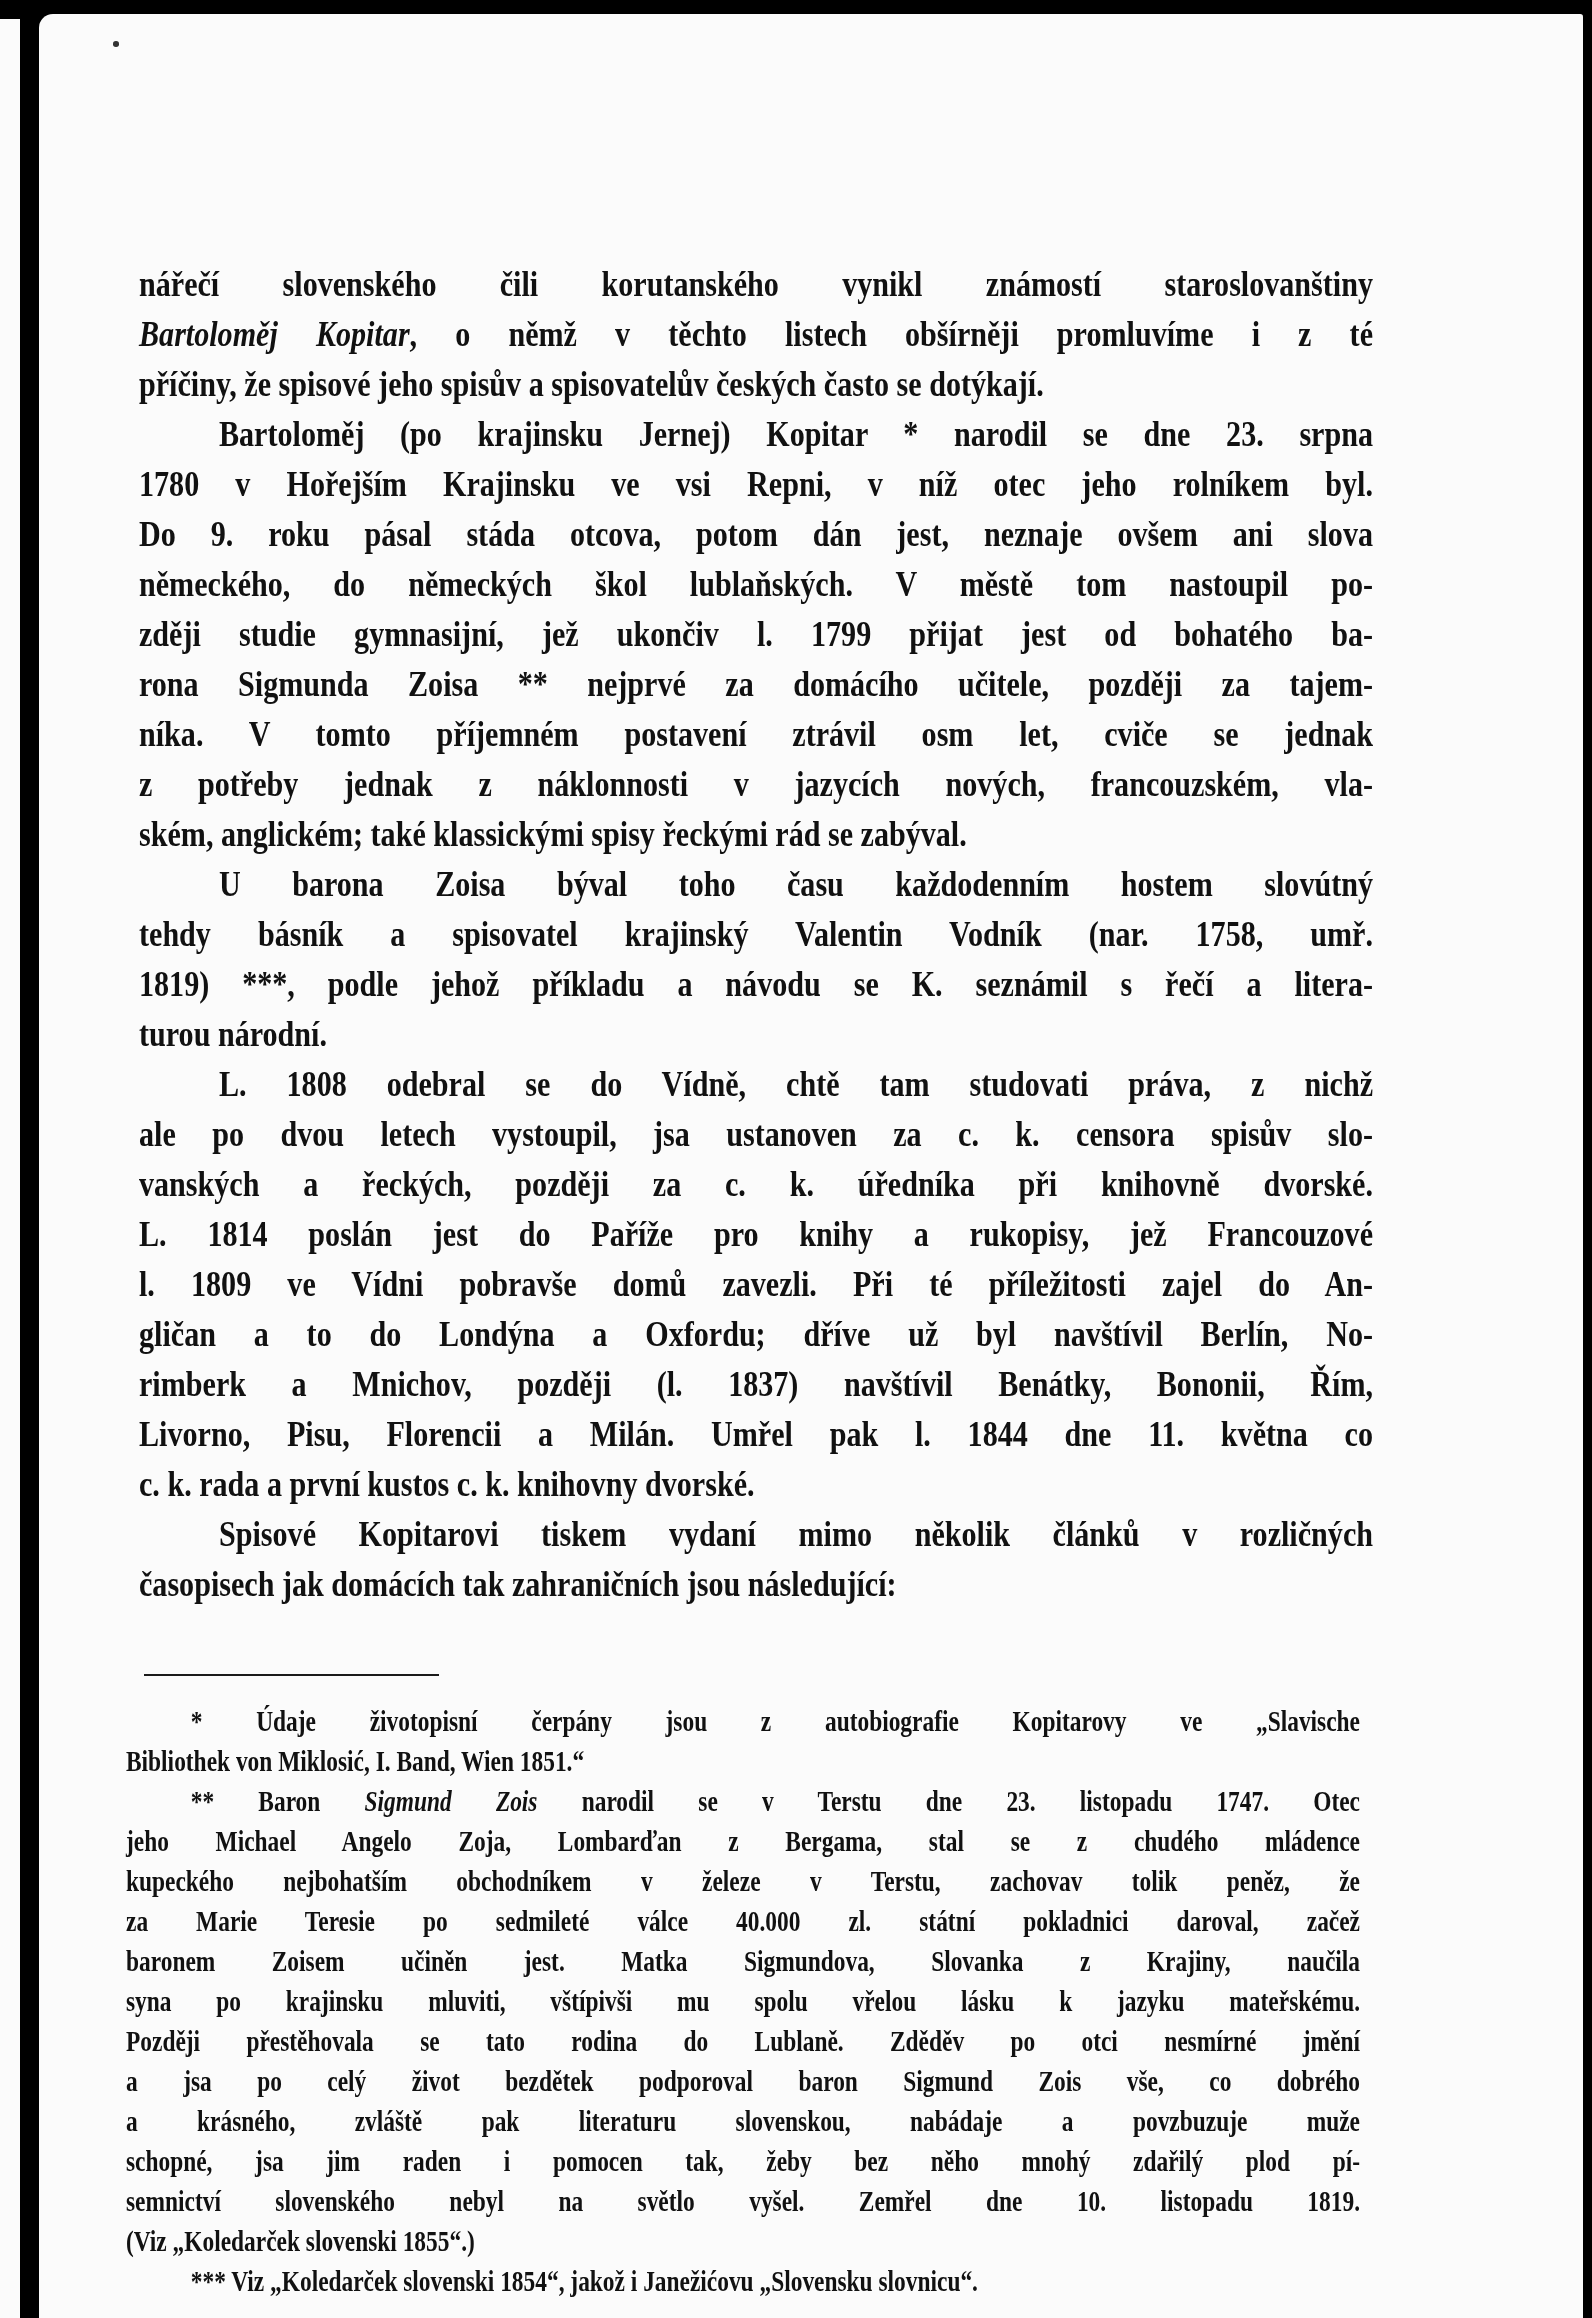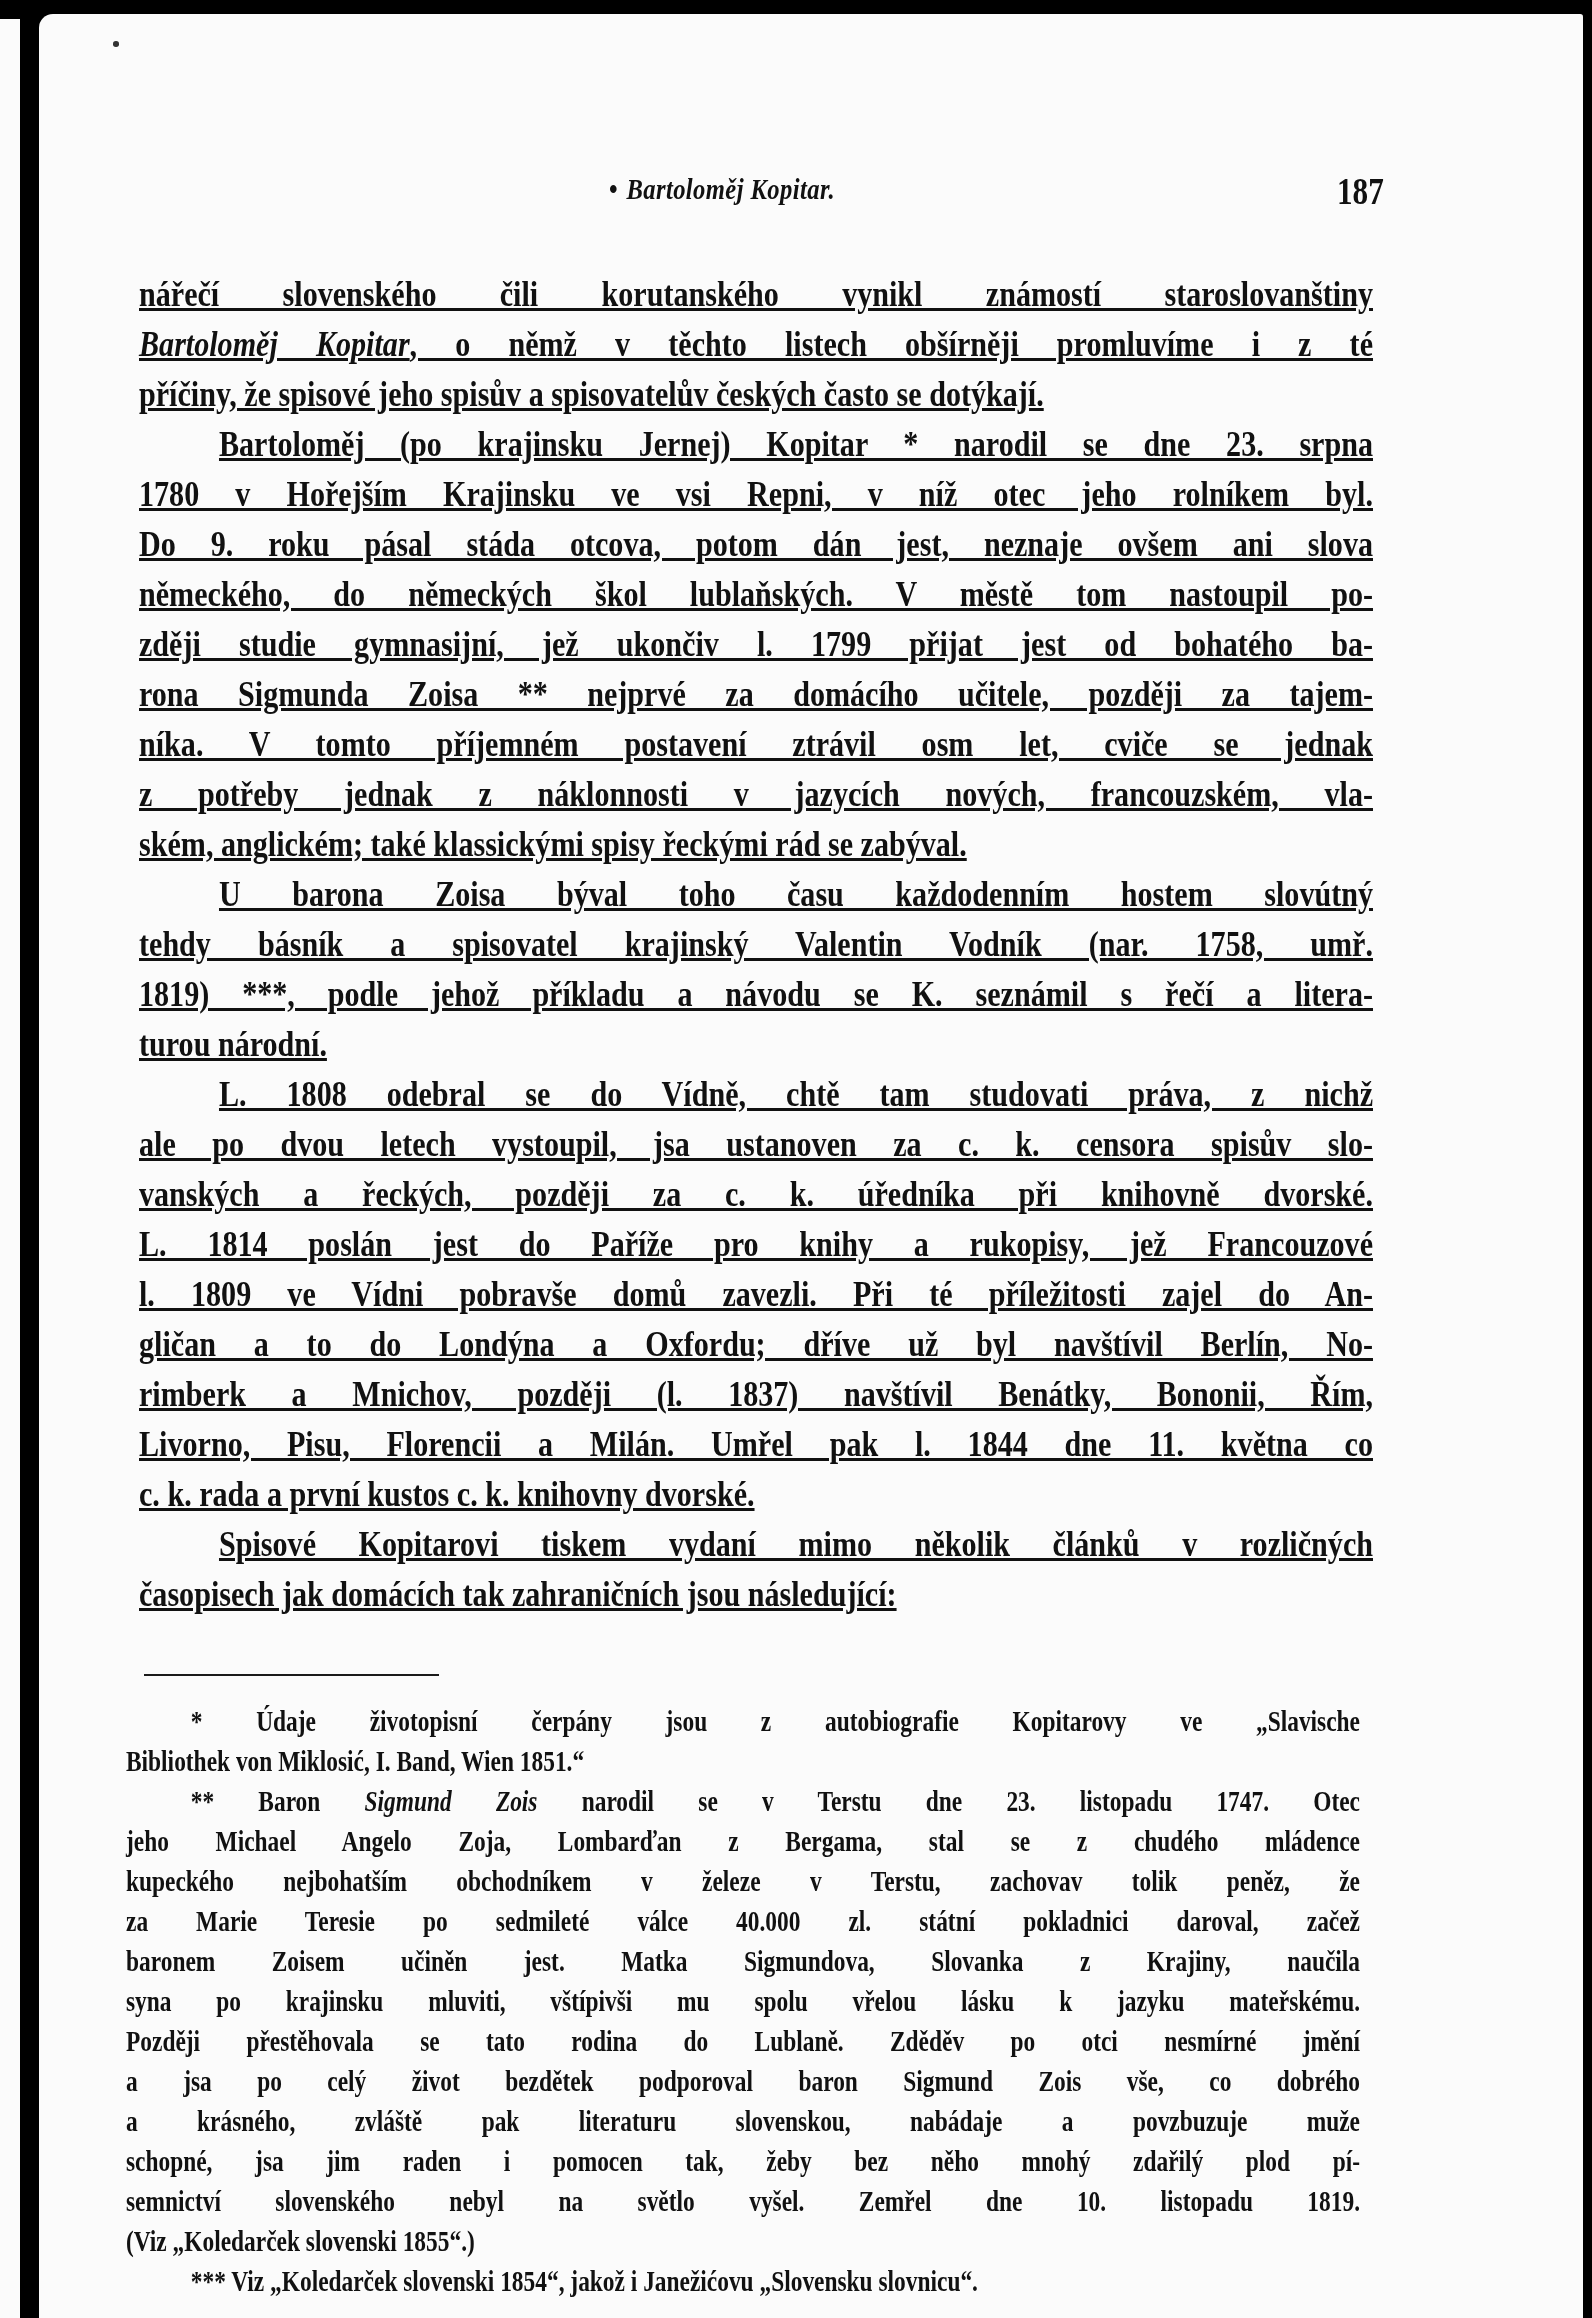--- a/index.html
+++ b/index.html
@@ -31,21 +31,21 @@
     transform: scaleX(0.82); transform-origin: left top;
   }
   .running-title .mark { font-style: normal; margin-right: 10.2px; }
   .page-number {
     position: absolute; left: 1298px; top: -2.8px;
     font-family: "Liberation Serif", serif;
     font-size: 38px; font-weight: bold;
     transform: scaleX(0.82); transform-origin: left top;
   }
   .body-text {
-    position: absolute; left: 100px; top: 256px; width: 1234px; text-decoration: underline;
+    position: absolute; left: 100px; top: 246px; width: 1234px;
   }
   .line {
     display: block; white-space: nowrap;
     font-family: "Liberation Serif", serif;
     font-size: 35px; line-height: 50px; height: 50px;
     font-weight: bold;
     text-align: justify; text-align-last: justify;
     transform: scaleX(0.86); transform-origin: left top;
     width: calc(1234px / 0.86);
   }
@@ -77,24 +77,20 @@
   }
 </style>
 </head>
 <body>
 
 <div class="left-strip"></div>
 
 <div class="page">
   <span class="speck" style="left:74px; top:27px;"></span>
 
-  <div class="header">
-    <div class="running-title"><span class="mark">•</span><span>Bartoloměj Kopitar.</span></div>
-    <div class="page-number">187</div>
-  </div>
 
   <div class="body-text" id="body-text">
       <div class="line">nářečí slovenského čili korutanského vynikl známostí staroslovanštiny</div>
       <div class="line"><span class="it">Bartoloměj Kopitar</span><span>, o němž v těchto listech obšírněji promluvíme i z té</span></div>
       <div class="line last">příčiny, že spisové jeho spisův a spisovatelův českých často se dotýkají.</div>
       <div class="line indent">Bartoloměj (po krajinsku Jernej) Kopitar * narodil se dne 23. srpna</div>
       <div class="line">1780 v Hořejším Krajinsku ve vsi Repni, v níž otec jeho rolníkem byl.</div>
       <div class="line">Do 9. roku pásal stáda otcova, potom dán jest, neznaje ovšem ani slova</div>
       <div class="line">německého, do německých škol lublaňských. V městě tom nastoupil po-</div>
       <div class="line">zději studie gymnasijní, jež ukončiv l. 1799 přijat jest od bohatého ba-</div>

